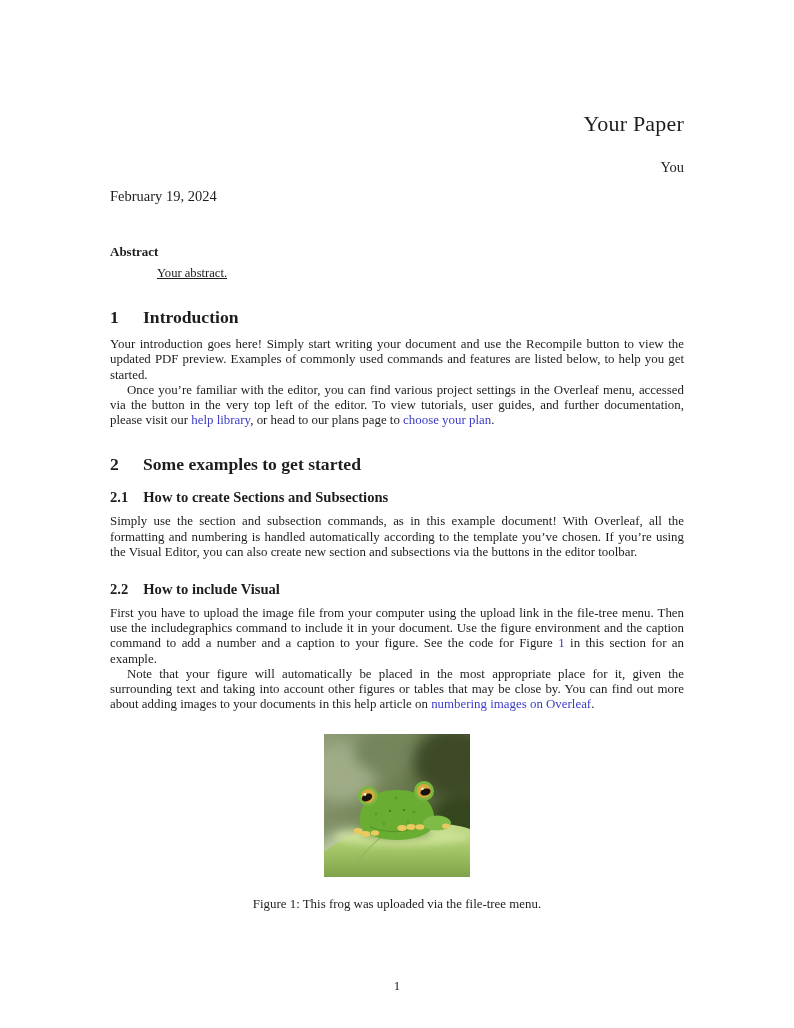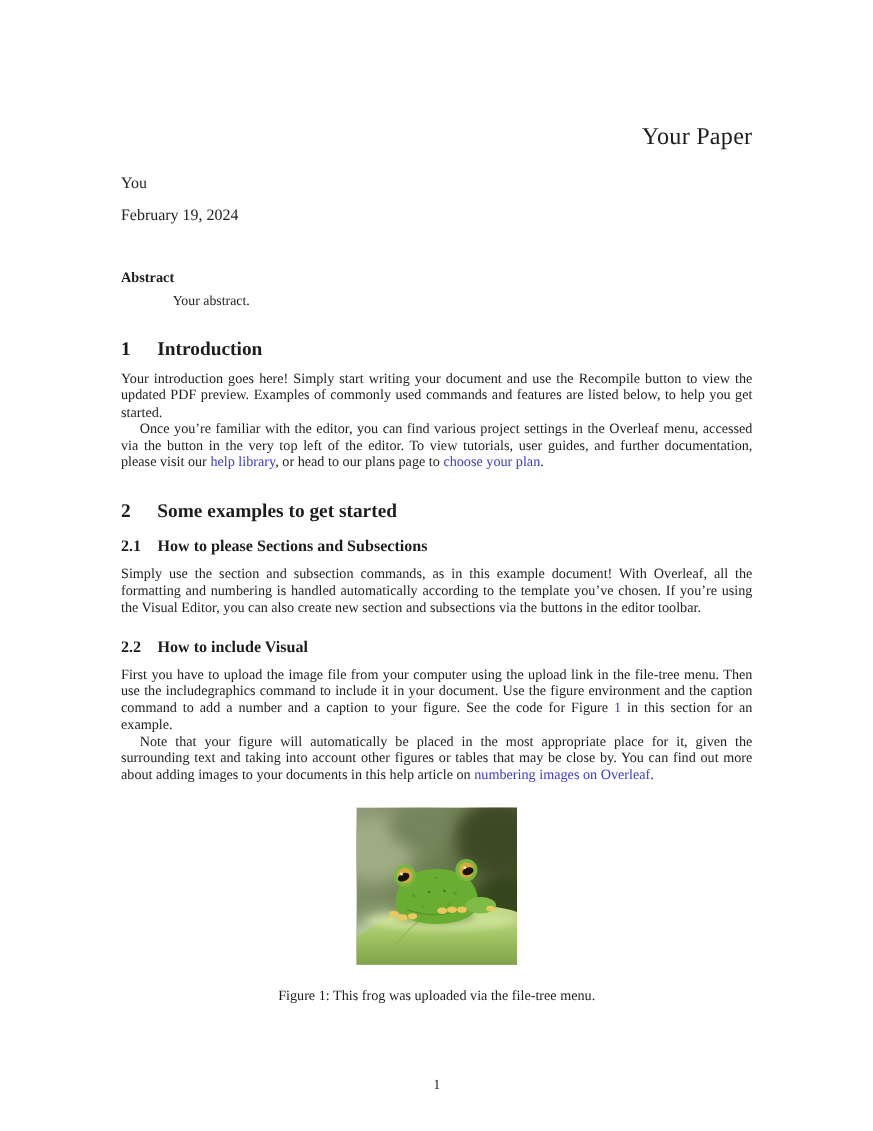--- a/index.html
+++ b/index.html
@@ -19,40 +19,41 @@
   .doc-title {
     margin: 0;
     padding-top: 111px;
     text-align: right;
     font-size: 22px;
     font-weight: 400;
     letter-spacing: 0.2px;
   }
   .doc-author {
     margin-top: 22px;
-    text-align: left;
+    text-align: right;
     font-size: 14.5px;
   }
   .doc-date {
     margin-top: 12px;
     text-align: left;
     font-size: 14.5px;
   }
 
   .abstract-heading {
     margin-top: 39px;
     font-weight: 700;
     font-size: 13px;
   }
   .abstract-body {
     margin-top: 6px;
     padding: 0 30px;
     text-indent: 17px;
     font-size: 12.6px;
     line-height: 15.2px;
+    text-decoration: underline;
   }
 
   h2.sec {
     margin: 26px 0 10px 0;
     font-size: 17.6px;
     font-weight: 700;
     line-height: 20px;
   }
   h2.sec .sec-num { display: inline-block; min-width: 19px; margin-right: 14px; }
   h3.subsec {
@@ -109,21 +110,21 @@
       <span class="sec-num">1</span><span>Introduction</span>
     </h2>
     <p class="body-par"><span>Your introduction goes here! Simply start writing your document and use the Recompile button to view the updated PDF preview. Examples of commonly used commands and features are listed below, to help you get started.</span></p>
     <p class="body-par indent"><span>Once you’re familiar with the editor, you can find various project settings in the Overleaf menu, accessed via the button in the very top left of the editor. To view tutorials, user guides, and further documentation, please visit our </span><a href="#" class="doc-link">help library</a><span>, or head to our plans page to </span><a href="#" class="doc-link">choose your plan</a><span>.</span></p>
 
     <h2 class="sec">
       <span class="sec-num">2</span><span>Some examples to get started</span>
     </h2>
 
     <h3 class="subsec">
-      <span class="sec-num">2.1</span><span>How to please Sections and Subsections</span>
+      <span class="sec-num">2.1</span><span>How to create Sections and Subsections</span>
     </h3>
     <p class="body-par"><span>Simply use the section and subsection commands, as in this example document! With Overleaf, all the formatting and numbering is handled automatically according to the template you’ve chosen. If you’re using the Visual Editor, you can also create new section and subsections via the buttons in the editor toolbar.</span></p>
 
     <h3 class="subsec space-above">
       <span class="sec-num">2.2</span><span>How to include Visual</span>
     </h3>
     <p class="body-par"><span>First you have to upload the image file from your computer using the upload link in the file-tree menu. Then use the includegraphics command to include it in your document. Use the figure environment and the caption command to add a number and a caption to your figure. See the code for Figure </span><a href="#" class="doc-link">1</a><span> in this section for an example.</span></p>
     <p class="body-par indent"><span>Note that your figure will automatically be placed in the most appropriate place for it, given the surrounding text and taking into account other figures or tables that may be close by. You can find out more about adding images to your documents in this help article on </span><a href="#" class="doc-link">numbering images on Overleaf</a><span>.</span></p>
 
     <div class="figure-block">

